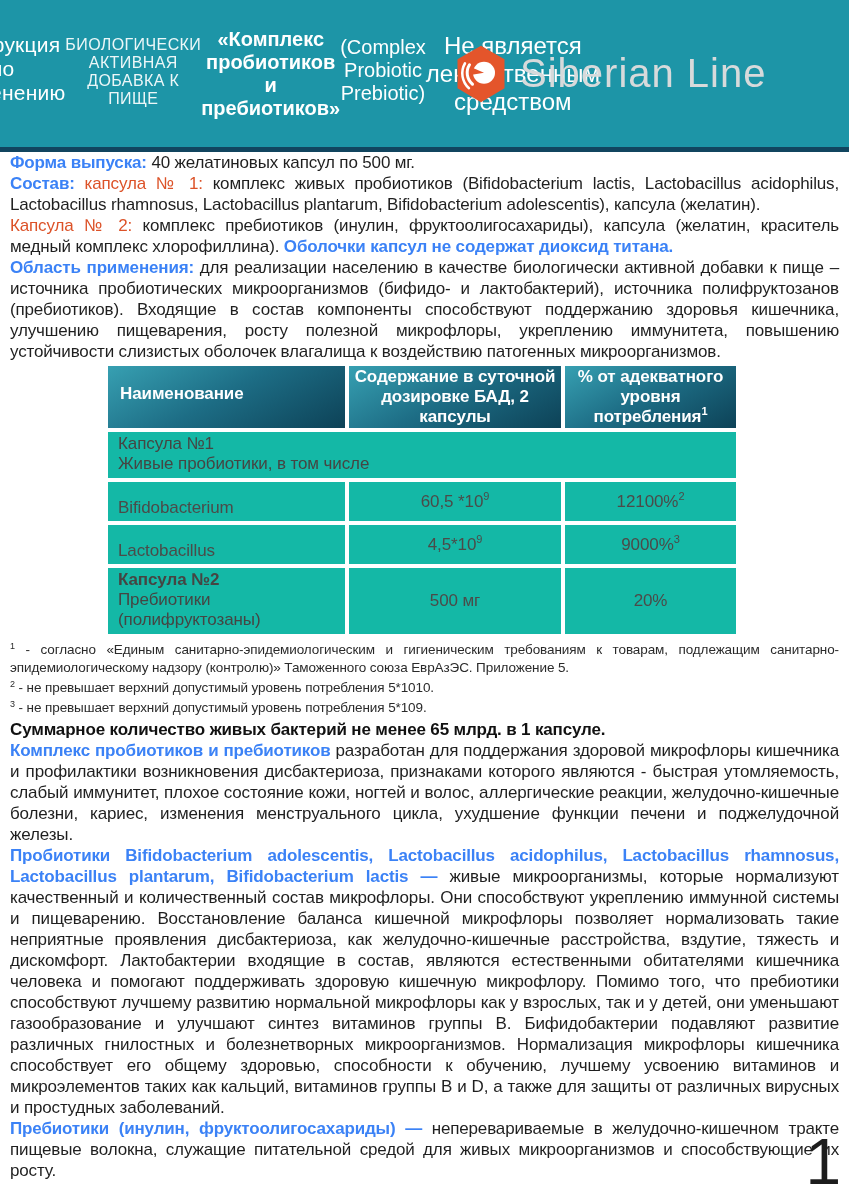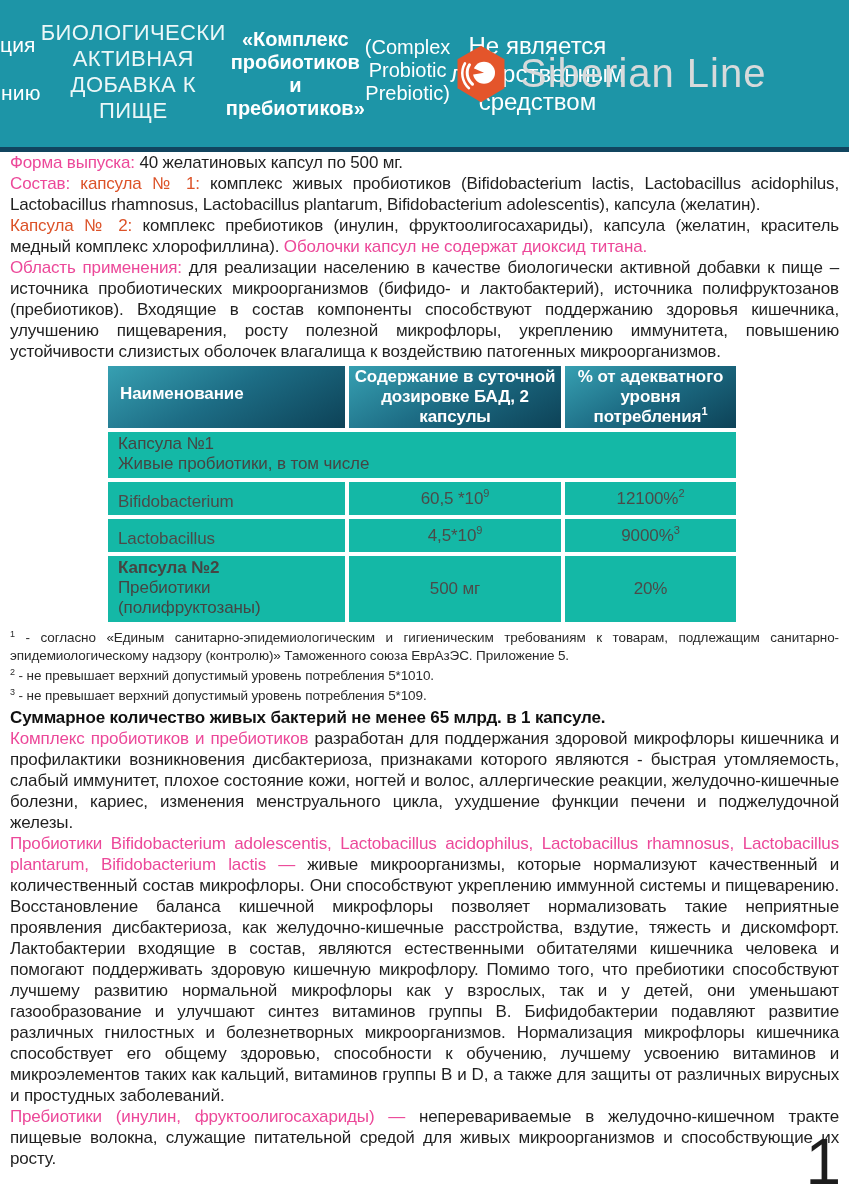--- a/index.html
+++ b/index.html
@@ -12,37 +12,37 @@
   .band{
     position:relative;width:849px;height:152px;box-sizing:border-box;
     background:#1d95a7;border-bottom:5px solid #11455f;
   }
   .band-titles{
     position:absolute;left:0;top:0;width:540px;height:147px;
     display:flex;flex-direction:row;justify-content:center;align-items:center;
     text-align:center;color:#ffffff;
   }
   .bt1{font-size:21px;font-weight:500;margin-bottom:9px;letter-spacing:.2px;}
-  .bt2{font-size:22px;font-weight:400;letter-spacing:.4px;color:#ecf7f8;margin-bottom:3px;}
+  .bt2{font-size:16px;font-weight:400;letter-spacing:.4px;color:#ecf7f8;margin-bottom:3px;}
   .bt3{font-size:20px;font-weight:600;}
   .bt4{font-size:20px;font-weight:500;margin-bottom:6px;}
   .bt5{font-size:24px;font-weight:400;}
   .band-logo{
     position:absolute;left:456px;top:0;height:147px;
     display:flex;align-items:center;
   }
   .hex{width:50px;height:58px;display:block;}
   .brand{
     margin-left:14px;font-size:40px;font-weight:400;color:#d7dadb;letter-spacing:1px;
     white-space:nowrap;
   }
   
   .content{padding:0 10px;font-size:17px;line-height:21px;text-align:justify;letter-spacing:-.15px;}
   .content p{margin:0;}
-  b,.lbl{font-weight:normal;color:#ec4899;}
+  b,.lbl{font-weight:bold;color:#3b82f6;}
   .orange{color:#dc5228;}
   .p-form{margin-top:13px;}
   .p-sostav{margin-top:19px;}
   .p-oblast{margin-top:9px;}
   .p-summ{margin-top:15px;font-weight:bold;color:#111;}
   .p-complex{margin-top:17px;}
   .p-prob{margin-top:9px;}
   .p-preb{margin-top:16px;}
   
   .tbl{
@@ -53,21 +53,21 @@
   .th{
     background:linear-gradient(150deg,#37a0b2 0%,#1d6d85 48%,#0d4257 100%);
     color:#fff;font-weight:bold;box-sizing:border-box;
   }
   .th-name{display:flex;align-items:center;padding:4px 8px 10px 12px;height:62px;}
   .th-c{display:flex;flex-direction:column;justify-content:center;text-align:center;padding:6px 4px;height:62px;}
   .td{background:#14b8a6;color:#4b4b49;box-sizing:border-box;}
   .group{grid-column:1/-1;padding:2px 8px 4px 10px;}
   .group .g1{color:#454543;}
   .g1b{font-weight:bold;color:#454543;}
-  .cell-name{padding:10px 8px 3px 10px;display:flex;align-items:center;}
+  .cell-name{padding:16px 8px 3px 10px;display:flex;align-items:center;}
   .cell-num{display:flex;align-items:center;justify-content:center;text-align:center;}
   .row2{min-height:44px;}
   sup{font-size:11px;line-height:0;}
   
   .footnotes{margin-top:7px;font-size:13.5px;line-height:18px;color:#2a2a2a;letter-spacing:-.1px;}
   .footnotes p{margin:0 0 2px 0;}
   .footnotes sup{font-size:9px;}
   
   .pagenum{
     position:absolute;right:8px;bottom:6px;font-size:64px;line-height:1;

